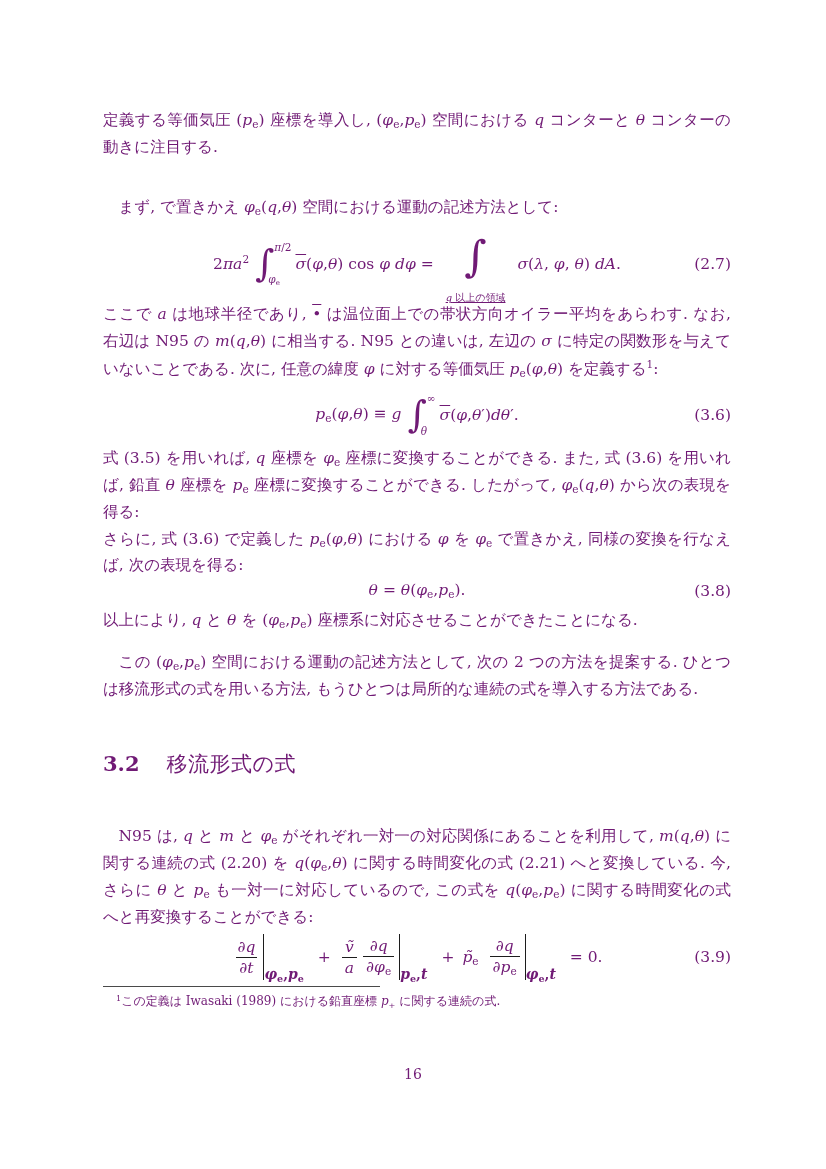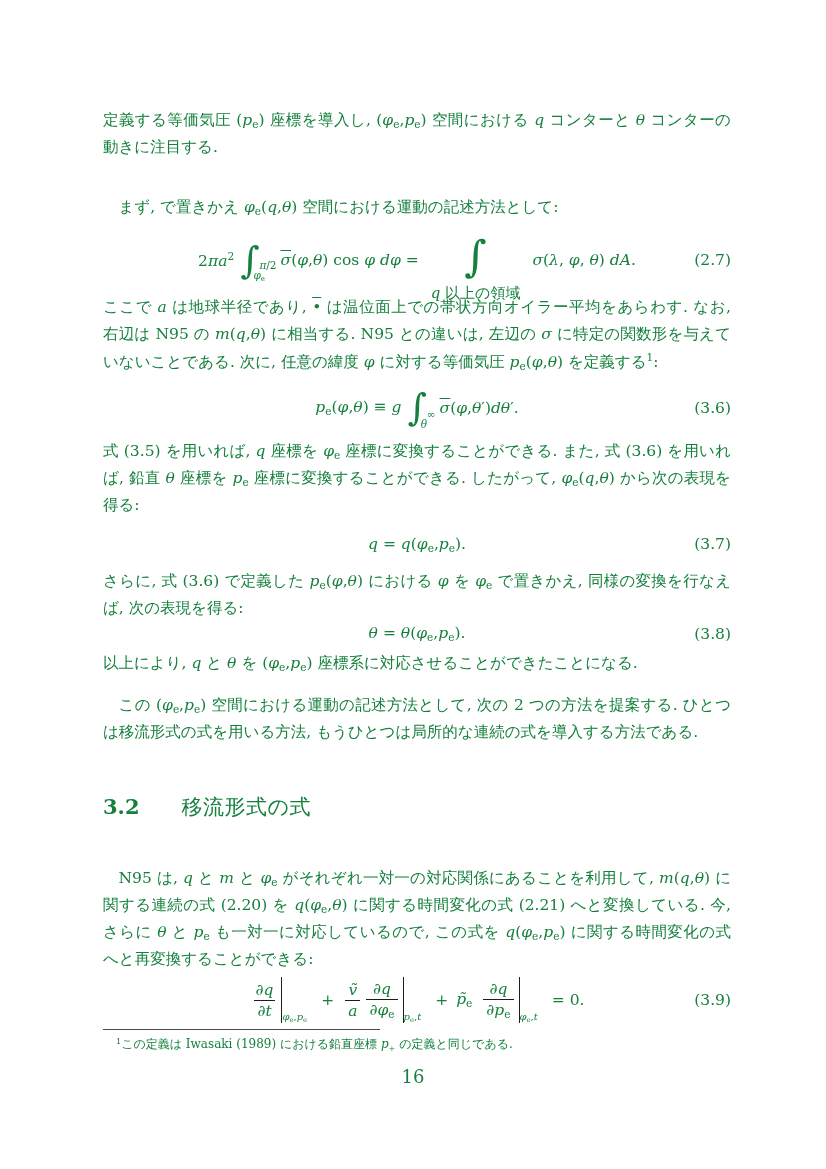--- a/index.html
+++ b/index.html
@@ -1,21 +1,21 @@
 <!DOCTYPE html>
 <html lang="ja"><head>
 <meta charset="utf-8">
 <title>Page 16</title>
 <style>
   html,body{margin:0;padding:0;background:#ffffff;}
   .page{
     position:relative;
     width:826px;height:1169px;
     background:#ffffff;
-    color:#15803d;
+    color:#701a75;
     font-family:"DejaVu Serif","Liberation Serif",serif;
     overflow:hidden;
   }
   .content{
     position:absolute;left:103px;top:107px;width:628px;
     font-size:15.5px;
   }
   p.para{margin:0;line-height:1.74;text-align:justify;}
   .indent{text-indent:1em;}
 
@@ -26,46 +26,46 @@
   .movl{text-decoration:overline;font-style:italic;}
 
   
   .eq{position:relative;display:flex;justify-content:center;align-items:center;}
   .eq-body{display:inline-flex;align-items:center;line-height:1.3;white-space:nowrap;}
   .eq-num{position:absolute;right:0;top:50%;transform:translateY(-50%);}
 
   .int{display:inline-flex;align-items:center;margin:0 4px 0 6px;}
   .int-glyph{font-size:37px;line-height:1;font-style:normal;}
   .int-glyph.big{font-size:43px;}
-  .lims{display:inline-flex;flex-direction:column;justify-content:flex-end;height:44px;font-size:10.5px;line-height:1;}
+  .lims{display:inline-flex;flex-direction:column;justify-content:space-between;height:44px;font-size:10.5px;line-height:1;}
   .lims .upper{margin-top:0;}
   .lims .lower{margin-bottom:0;margin-left:-6px;}
 
   .int-under{display:inline-flex;flex-direction:column;align-items:center;margin:0 12px;}
-  .under-label{font-size:15px;line-height:1;height:12px;margin-top:8px;margin-bottom:-12px;white-space:nowrap;}
+  .under-label{font-size:10px;line-height:1;height:12px;margin-top:15px;margin-bottom:-12px;white-space:nowrap;text-decoration:underline;}
 
   .frac{display:inline-flex;flex-direction:column;align-items:center;margin:0 3px;line-height:1.3;}
   .frac .fnum{padding:0 3px;}
   .frac .fden{padding:0 3px;border-top:1px solid #1c1c1c;}
 
   .vbar{align-self:center;width:1px;height:46px;background:#1c1c1c;margin-left:2px;}
-  .bar-sub{font-size:10px;line-height:1;align-self:center;transform:translateY(18px);margin-right:6px;}
+  .bar-sub{font-size:14px;line-height:1;align-self:center;transform:translateY(18px);margin-right:6px;font-weight:bold;}
   .op{margin:0 8px;}
   .rhs{margin-left:8px;}
   .coef{margin-right:8px;}
 
-  .section-heading{display:flex;align-items:baseline;gap:42px;margin:46px 0 0 0;font-size:21px;line-height:1.4;}
+  .section-heading{display:flex;align-items:baseline;gap:27px;margin:46px 0 0 0;font-size:21px;line-height:1.4;}
   .sec-num{font-weight:bold;font-family:"DejaVu Serif","Liberation Serif",serif;}
   .sec-title{font-family:Liberation Sans, sans-serif;font-weight:500;letter-spacing:0.5px;}
 
   .footnote-block{margin-top:6px;}
   .footnote-rule{width:277px;border-top:1.6px solid #4a4a4a;}
   .footnote{font-size:12px;margin-top:5px;padding-left:13px;line-height:1.55;}
 
-  .page-number{position:absolute;left:0;right:0;top:1066px;text-align:center;font-size:18px;}
+  .page-number{position:absolute;left:0;right:0;top:1066px;text-align:center;font-size:14px;}
 </style>
 </head>
 <body>
 
 <div class="page">
   <div class="content">
 
     <p class="para"><span>定義する等価気圧 (</span><span class="mi">p</span><span class="msub">e</span><span>) 座標を導入し, (</span><span class="mi">φ</span><span class="msub">e</span><span>,</span><span class="mi">p</span><span class="msub">e</span><span>) 空間における </span><span class="mi">q</span><span> コンターと </span><span class="mi">θ</span><span> コンターの動きに注目する.</span></p>
 
     <p class="para indent" style="margin-top:33px"><span>まず, で置きかえ </span><span class="mi">φ</span><span class="msub">e</span><span>(</span><span class="mi">q</span><span>,</span><span class="mi">θ</span><span>) 空間における運動の記述方法として:</span></p>
@@ -102,26 +102,20 @@
             <span class="lower"><span class="mi">θ</span></span>
           </span>
         </span>
         <span class="run"><span class="movl">σ</span><span>(</span><span class="mi">φ</span><span>,</span><span class="mi">θ</span><span>′)</span><span class="mi">dθ</span><span>′.</span></span>
       </div>
       <span class="eq-num">(3.6)</span>
     </div>
 
     <p class="para"><span>式 (3.5) を用いれば, </span><span class="mi">q</span><span> 座標を </span><span class="mi">φ</span><span class="msub">e</span><span> 座標に変換することができる. また, 式 (3.6) を用いれば, 鉛直 </span><span class="mi">θ</span><span> 座標を </span><span class="mi">p</span><span class="msub">e</span><span> 座標に変換することができる. したがって, </span><span class="mi">φ</span><span class="msub">e</span><span>(</span><span class="mi">q</span><span>,</span><span class="mi">θ</span><span>) から次の表現を得る:</span></p>
 
-    <div class="eq" style="margin:15px 0 13px">
-      <div class="eq-body">
-        <span class="run"><span class="mi">q</span><span> = </span><span class="mi">q</span><span>(</span><span class="mi">φ</span><span class="msub">e</span><span>,</span><span class="mi">p</span><span class="msub">e</span><span>).</span></span>
-      </div>
-      <span class="eq-num">(3.7)</span>
-    </div>
 
     <p class="para"><span>さらに, 式 (3.6) で定義した </span><span class="mi">p</span><span class="msub">e</span><span>(</span><span class="mi">φ</span><span>,</span><span class="mi">θ</span><span>) における </span><span class="mi">φ</span><span> を </span><span class="mi">φ</span><span class="msub">e</span><span> で置きかえ, 同様の変換を行なえば, 次の表現を得る:</span></p>
 
     <div class="eq" style="margin:1px 0 5px">
       <div class="eq-body">
         <span class="run"><span class="mi">θ</span><span> = </span><span class="mi">θ</span><span>(</span><span class="mi">φ</span><span class="msub">e</span><span>,</span><span class="mi">p</span><span class="msub">e</span><span>).</span></span>
       </div>
       <span class="eq-num">(3.8)</span>
     </div>
 
@@ -163,19 +157,19 @@
         </span>
         <span class="vbar"></span>
         <span class="bar-sub"><span class="mi">φ</span><span class="msub">e</span><span>,</span><span class="mi">t</span></span>
         <span class="run rhs"><span>= 0.</span></span>
       </div>
       <span class="eq-num">(3.9)</span>
     </div>
 
     <div class="footnote-block">
       <div class="footnote-rule"></div>
-      <div class="footnote"><span class="msup">1</span><span>この定義は Iwasaki (1989) における鉛直座標 </span><span class="mi">p</span><span class="msub">+</span><span> の定義と同じである.</span></div>
+      <div class="footnote"><span class="msup">1</span><span>この定義は Iwasaki (1989) における鉛直座標 </span><span class="mi">p</span><span class="msub">+</span><span> に関する連続の式.</span></div>
     </div>
 
   </div>
 
   <div class="page-number">16</div>
 </div>
 
 </body></html>

